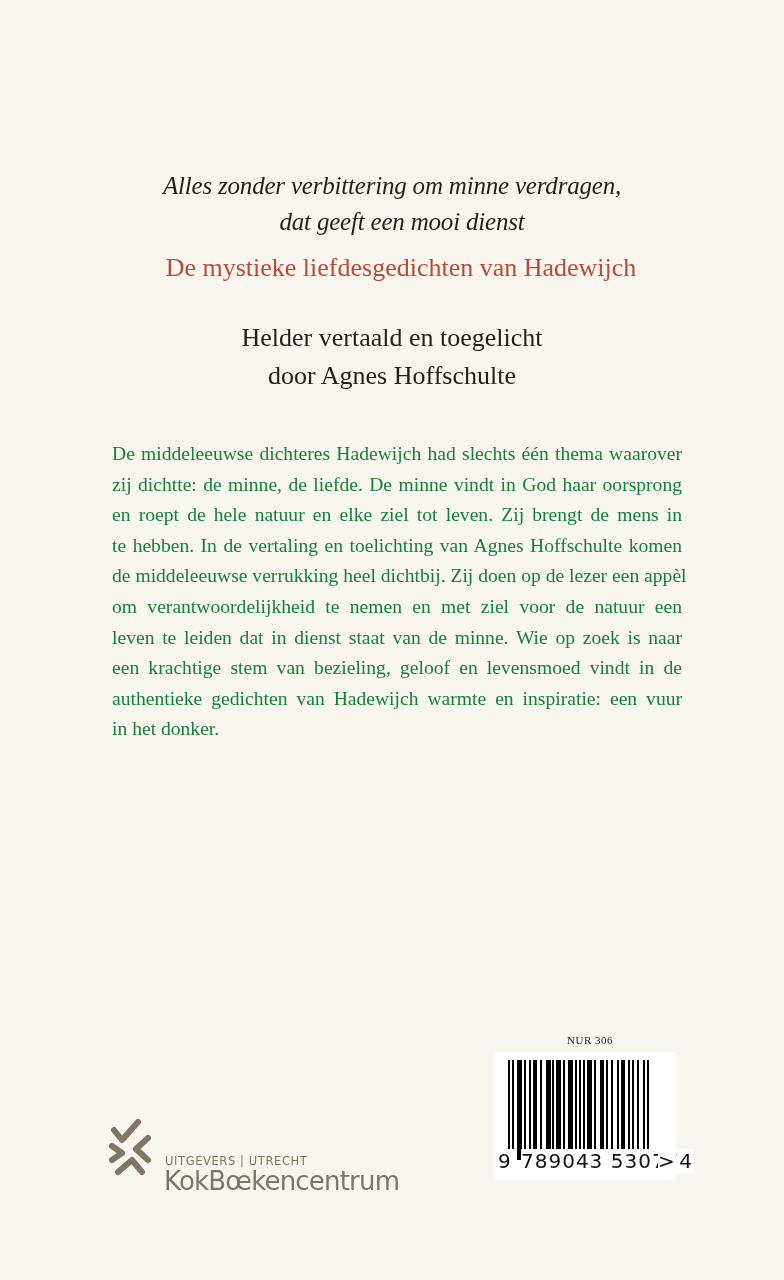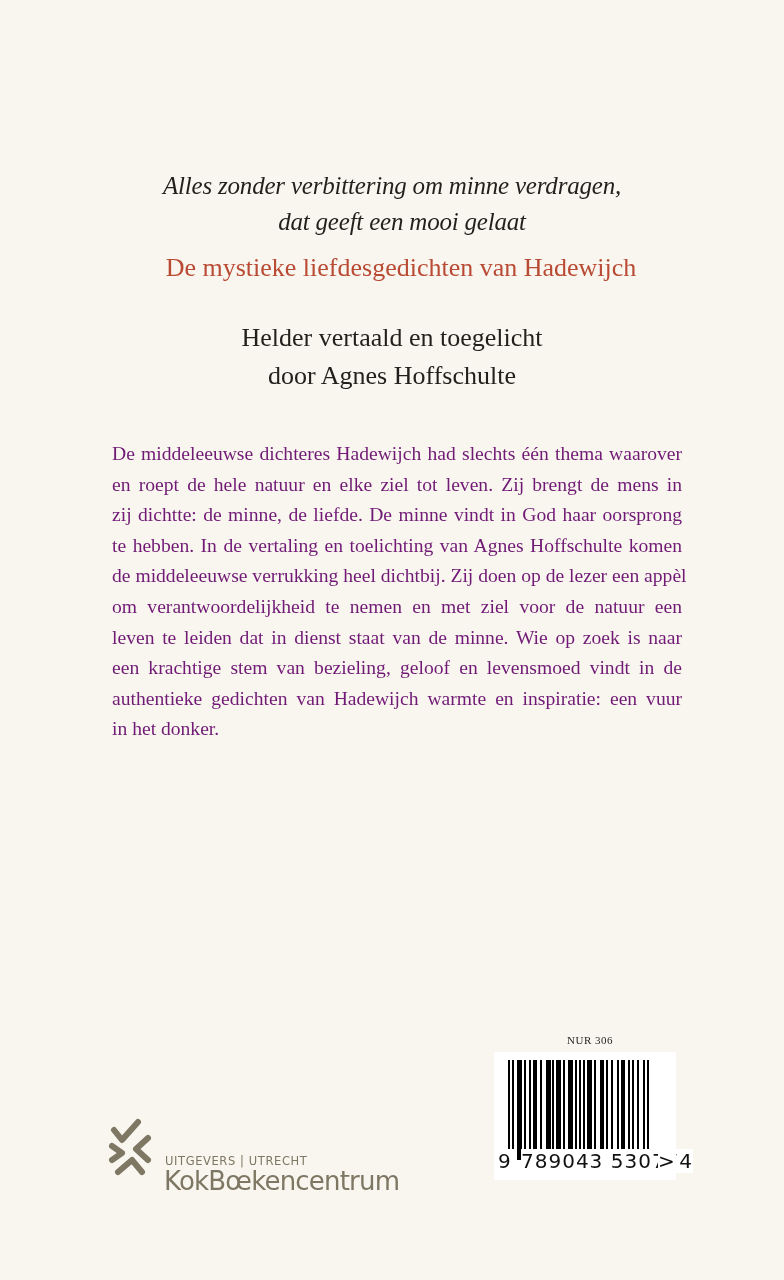--- a/index.html
+++ b/index.html
@@ -24,21 +24,21 @@
     color: #b94a33; padding-left: 18px; box-sizing: border-box;
   }
   .credit {
     position: absolute; left: 0; width: 784px; top: 319px;
     text-align: center; font-size: 26px; line-height: 38px;
     color: #231f1c; padding-left: 0; box-sizing: border-box;
   }
   .credit span { display: block; }
   .blurb {
     position: absolute; left: 112px; width: 570px; top: 439px;
-    font-size: 19.6px; line-height: 30.6px; color: #701a75;
+    font-size: 19.6px; line-height: 30.6px; color: #15803d;
     text-align: justify;
   }
   .blurb span.line { display: block; text-align: justify; text-align-last: justify; white-space: nowrap; }
   .blurb span.line.last { text-align-last: left; }
   .nur {
     position: absolute; left: 540px; top: 1034px; width: 100px;
     text-align: center; font-size: 11px; letter-spacing: 0.5px; color: #231f1c;
   }
   .barcode-box {
     position: absolute; left: 494px; top: 1052px; width: 182px; height: 128px;
@@ -71,34 +71,34 @@
     position: absolute; left: 57px; top: 38px;
     font-family: "DejaVu Sans", sans-serif; font-size: 11.5px; line-height: 14px;
     color: #7d7763; letter-spacing: 0.6px;
   }
 </style>
 </head>
 <body>
 
 <div class="quote">
   <span class="l1">Alles zonder verbittering om minne verdragen,</span>
-  <span class="l2">dat geeft een mooi gelaat</span>
+  <span class="l2">dat geeft een mooi dienst</span>
 </div>
 
 <div class="subtitle">De mystieke liefdesgedichten van Hadewijch</div>
 
 <div class="credit">
   <span>Helder vertaald en toegelicht</span>
   <span>door Agnes Hoffschulte</span>
 </div>
 
 <div class="blurb">
   <span class="line">De middeleeuwse dichteres Hadewijch had slechts één thema waarover</span>
+  <span class="line">zij dichtte: de minne, de liefde. De minne vindt in God haar oorsprong</span>
   <span class="line">en roept de hele natuur en elke ziel tot leven. Zij brengt de mens in</span>
-  <span class="line">zij dichtte: de minne, de liefde. De minne vindt in God haar oorsprong</span>
   <span class="line">te hebben. In de vertaling en toelichting van Agnes Hoffschulte komen</span>
   <span class="line">de middeleeuwse verrukking heel dichtbij. Zij doen op de lezer een appèl</span>
   <span class="line">om verantwoordelijkheid te nemen en met ziel voor de natuur een</span>
   <span class="line">leven te leiden dat in dienst staat van de minne. Wie op zoek is naar</span>
   <span class="line">een krachtige stem van bezieling, geloof en levensmoed vindt in de</span>
   <span class="line">authentieke gedichten van Hadewijch warmte en inspiratie: een vuur</span>
   <span class="line last">in het donker.</span>
 </div>
 
 <div class="nur">NUR 306</div>

